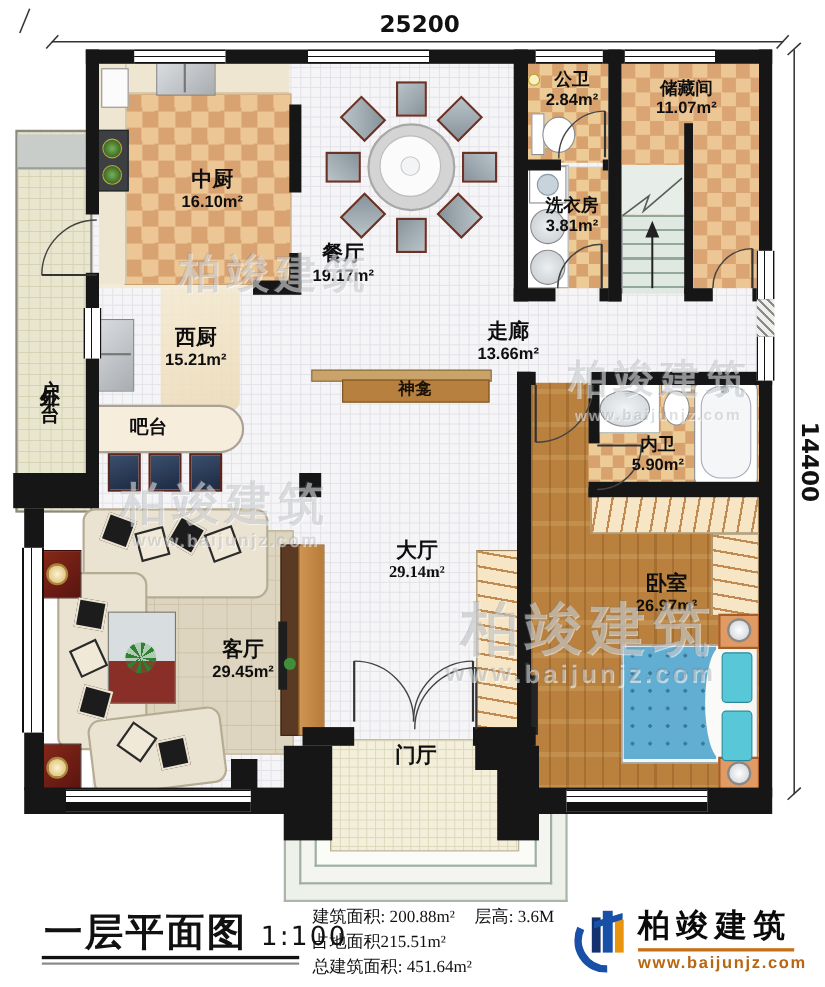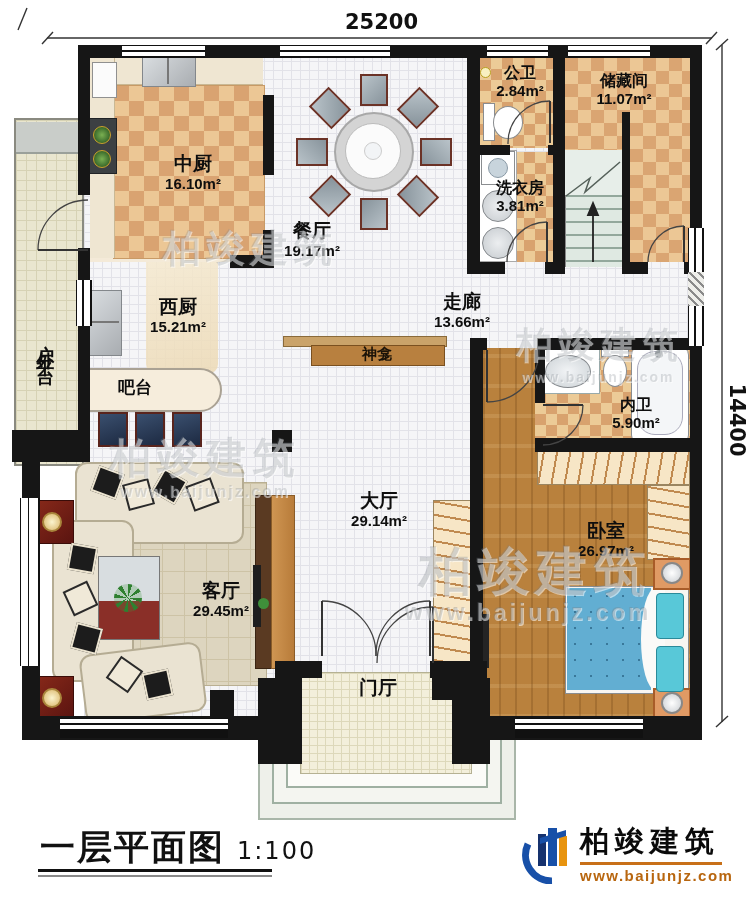--- a/index.html
+++ b/index.html
@@ -233,25 +233,25 @@
     <div class="rarea">3.81m²</div>
   </div>
   <div class="label" style="left:178px;top:316px;">
     <div class="rname">西厨</div>
     <div class="rarea">15.21m²</div>
   </div>
   <div class="label" style="left:462px;top:311px;">
     <div class="rname">走廊</div>
     <div class="rarea">13.66m²</div>
   </div>
-  <div class="label" style="left:598px;top:414px;margin-left:38px;">
+  <div class="label" style="left:598px;top:414px;">
     <div class="small-name">内卫</div>
     <div class="rarea">5.90m²</div>
   </div>
-  <div class="label" style="left:379px;top:510px;">
+  <div class="label" style="left:379px;top:510px;font-family:Liberation Serif, serif;">
     <div class="rname">大厅</div>
     <div class="rarea">29.14m²</div>
   </div>
   <div class="label" style="left:606px;top:540px;">
     <div class="rname">卧室</div>
     <div class="rarea">26.97m²</div>
   </div>
   <div class="label" style="left:221px;top:600px;">
     <div class="rname">客厅</div>
     <div class="rarea">29.45m²</div>
@@ -276,20 +276,33 @@
   <div class="wm" style="left:598px;top:377px;font-size:14px;letter-spacing:2px;">www.baijunjz.com</div>
   <div class="wm" style="left:535px;top:572px;font-size:52px;color:rgba(120,125,132,.30);">柏竣建筑</div>
   <div class="wm" style="left:528px;top:612px;font-size:23px;letter-spacing:3px;color:rgba(120,125,132,.30);">www.baijunjz.com</div>
 
   <div class="legend" style="left:40px;top:824px;font-size:35px;font-weight:bold;letter-spacing:2px;">
     <span>一层平面图</span><span style="font-size:24px;font-weight:normal;margin-left:12px;font-family:'DejaVu Sans',sans-serif;">1:100</span>
   </div>
   <div class="legend" style="left:38px;top:869px;width:234px;height:3px;background:#111;"></div>
   <div class="legend" style="left:38px;top:875px;width:234px;height:2px;background:#8a8a8a;"></div>
 
+  <div class="legend" style="left:284px;top:822px;font-family:'Liberation Serif','DejaVu Serif',serif;font-size:15.5px;line-height:23px;white-space:nowrap;">
+    <div>
+      <span>建筑面积:</span>
+      <span>200.88m²</span>
+      <span style="margin-left:14px;">层高:</span>
+      <span>3.6M</span>
+    </div>
+    <div>占地面积215.51m²</div>
+    <div>
+      <span>总建筑面积:</span>
+      <span>451.64m²</span>
+    </div>
+  </div>
 
   <div class="legend" style="left:522px;top:822px;width:200px;height:70px;">
     <svg width="52" height="60" viewBox="0 0 52 60" style="position:absolute;left:0;top:2px;">
       <path d="M30 57 A26 26 0 0 1 6 20" stroke="#1850a8" stroke-width="7" fill="none"></path>
       <rect x="16" y="10" width="8" height="32" fill="#16326e"></rect>
       <rect x="26" y="4" width="9" height="38" fill="#1850a8"></rect>
       <rect x="37" y="12" width="8" height="30" fill="#e8940f"></rect>
       <path d="M18 14 L44 6 L44 12 L18 20 Z" fill="#1850a8"></path>
     </svg>
     <div style="position:absolute;left:58px;top:0;font-size:29px;font-weight:bold;letter-spacing:6px;color:#0a0a0a;white-space:nowrap;">柏竣建筑</div>

